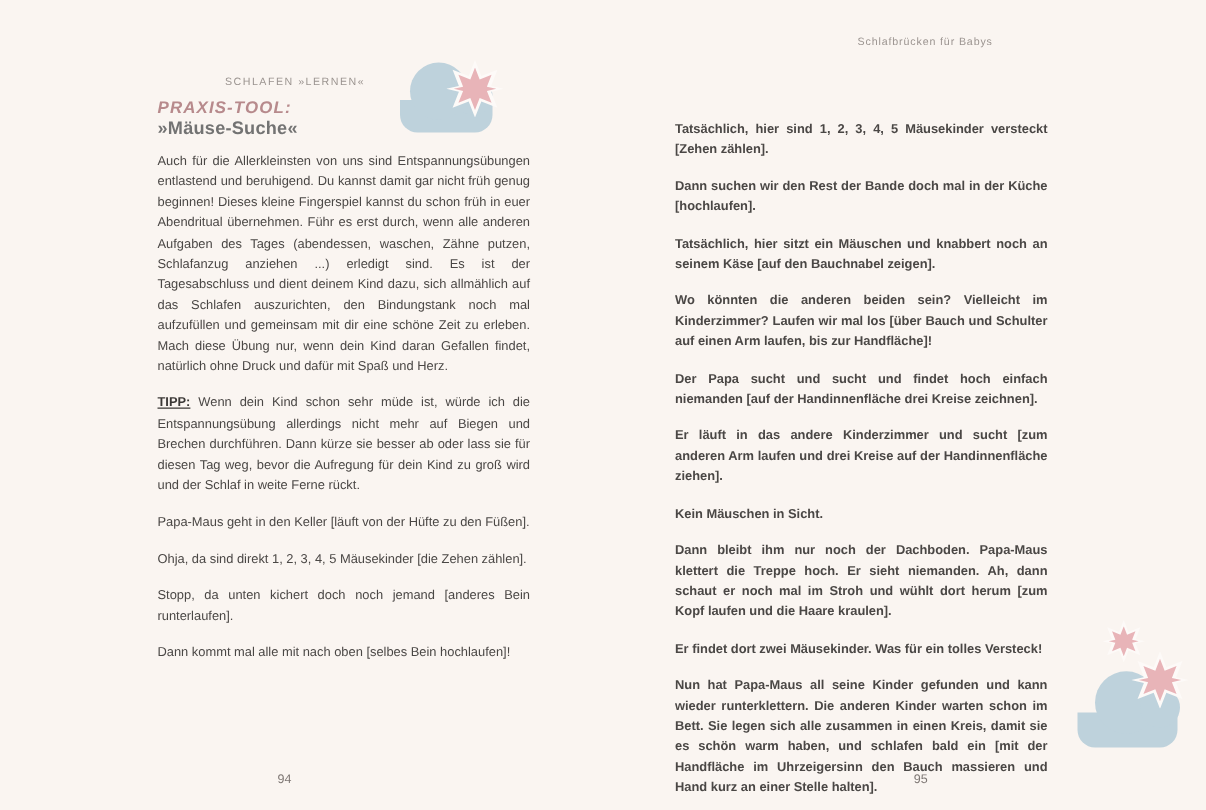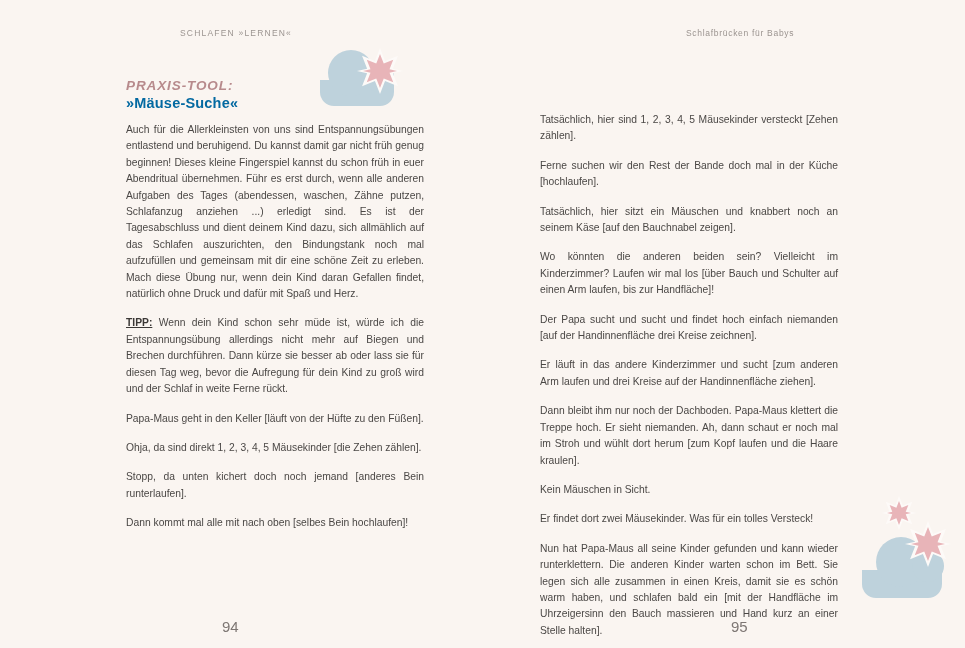--- a/index.html
+++ b/index.html
@@ -114,48 +114,49 @@
   .running-head {
     position: absolute;
     top: 28px;
     font-size: 8.5px;
     color: #9b9490;
     letter-spacing: 1.2px;
     z-index: 2;
   }
   .running-head-left {
     left: 180px;
+    margin-top: 32px;
   }
   .running-head-right {
     left: 686px;
     letter-spacing: 0.7px;
   }
 
   
   .col {
     position: absolute;
     top: 78px;
     width: 298px;
     z-index: 2;
   }
   .col-left  { left: 126px; }
-  .col-right { left: 540px; top: 112px; }
+  .col-right { left: 540px; top: 96px; font-weight: bold; }
 
   .tool-label {
     font-size: 13.5px;
     font-weight: bold;
     color: #b78a8c;
     letter-spacing: 0.9px;
     margin: 0 0 2px 0;
     font-style: italic;
   }
   .tool-title {
     font-size: 14.5px;
     font-weight: bold;
-    color: #0369a1;
+    color: #737373;
     letter-spacing: 0.2px;
     margin: 0 0 11px 0;
   }
 
   p.body {
     margin: 0 0 13px 0;
     font-size: 10.3px;
     line-height: 16.4px;
     text-align: justify;
     color: #4a4745;
@@ -166,21 +167,21 @@
   p.body b {
     font-weight: bold;
     color: #3b3836;
     text-decoration: underline;
   }
 
   
   .folio {
     position: absolute;
     top: 618px;
-    font-size: 15px;
+    font-size: 10px;
     color: #7d7673;
     z-index: 2;
   }
   .folio-left  { left: 222px; }
   .folio-right { left: 731px; }
 </style>
 </head>
 <body>
 
 <div class="page">
@@ -210,27 +211,27 @@
     <p class="body"><b>TIPP:</b><span> Wenn dein Kind schon sehr müde ist, würde ich die Entspannungsübung allerdings nicht mehr auf Biegen und Brechen durchführen. Dann kürze sie besser ab oder lass sie für diesen Tag weg, bevor die Aufregung für dein Kind zu groß wird und der Schlaf in weite Ferne rückt.</span></p>
 
     <p class="body">Papa-Maus geht in den Keller [läuft von der Hüfte zu den Füßen].</p>
     <p class="body">Ohja, da sind direkt 1, 2, 3, 4, 5 Mäusekinder [die Zehen zählen].</p>
     <p class="body">Stopp, da unten kichert doch noch jemand [anderes Bein runterlaufen].</p>
     <p class="body">Dann kommt mal alle mit nach oben [selbes Bein hochlaufen]!</p>
   </div>
 
   <div class="col col-right">
     <p class="body">Tatsächlich, hier sind 1, 2, 3, 4, 5 Mäusekinder versteckt [Zehen zählen].</p>
-    <p class="body">Ferne suchen wir den Rest der Bande doch mal in der Küche [hochlaufen].</p>
+    <p class="body">Dann suchen wir den Rest der Bande doch mal in der Küche [hochlaufen].</p>
     <p class="body">Tatsächlich, hier sitzt ein Mäuschen und knabbert noch an seinem Käse [auf den Bauchnabel zeigen].</p>
     <p class="body">Wo könnten die anderen beiden sein? Vielleicht im Kinderzimmer? Laufen wir mal los [über Bauch und Schulter auf einen Arm laufen, bis zur Handfläche]!</p>
     <p class="body">Der Papa sucht und sucht und findet hoch einfach niemanden [auf der Handinnenfläche drei Kreise zeichnen].</p>
     <p class="body">Er läuft in das andere Kinderzimmer und sucht [zum anderen Arm laufen und drei Kreise auf der Handinnenfläche ziehen].</p>
+    <p class="body">Kein Mäuschen in Sicht.</p>
     <p class="body">Dann bleibt ihm nur noch der Dachboden. Papa-Maus klettert die Treppe hoch. Er sieht niemanden. Ah, dann schaut er noch mal im Stroh und wühlt dort herum [zum Kopf laufen und die Haare kraulen].</p>
-    <p class="body">Kein Mäuschen in Sicht.</p>
     <p class="body">Er findet dort zwei Mäusekinder. Was für ein tolles Versteck!</p>
     <p class="body">Nun hat Papa-Maus all seine Kinder gefunden und kann wieder runterklettern. Die anderen Kinder warten schon im Bett. Sie legen sich alle zusammen in einen Kreis, damit sie es schön warm haben, und schlafen bald ein [mit der Handfläche im Uhrzeigersinn den Bauch massieren und Hand kurz an einer Stelle halten].</p>
 
   </div>
 
   <div class="folio folio-left">94</div>
   <div class="folio folio-right">95</div>
 
 </div>
 

